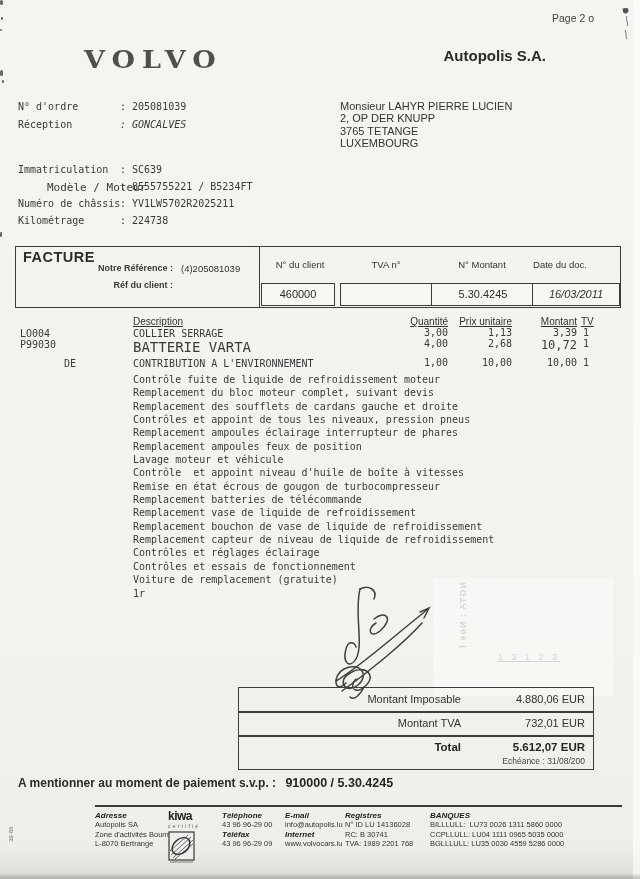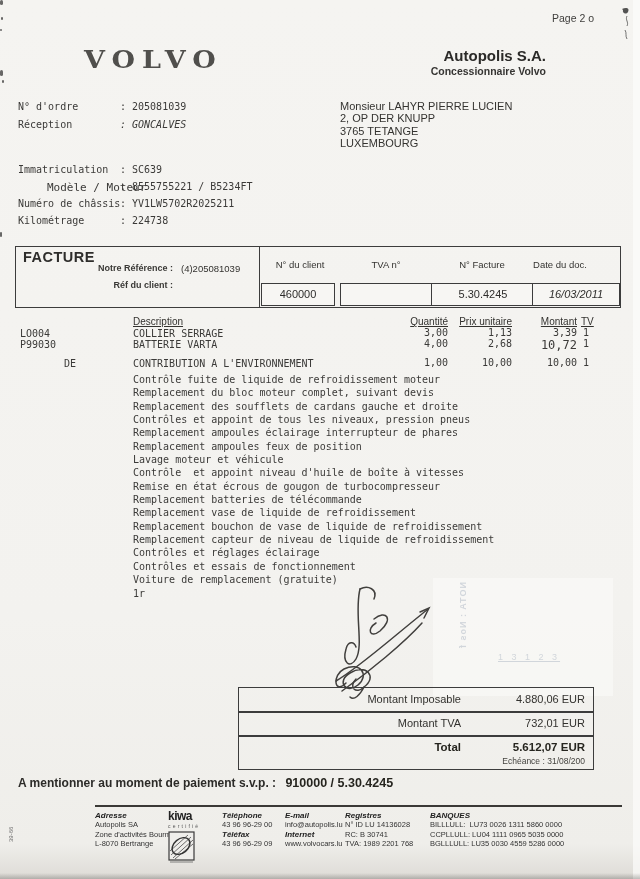--- a/index.html
+++ b/index.html
@@ -37,21 +37,20 @@
     <path d="M4,3 C8,1 12,2 10,6 C8,9 4,7 5,4 Z" fill="#2a2a2a" opacity=".8"></path>
     <path d="M9,10 C7,14 11,16 9,20 M7,24 C9,27 7,30 9,33" stroke="#3a3a3a" stroke-width="1" fill="none" opacity=".7"></path>
   </svg>
 
   <div class="abs sans" style="left:552px;top:12px;font-size:10.5px;color:#3f3e3c;">Page 2 o</div>
 
   <div class="abs" style="left:84px;top:44px;font-family:'DejaVu Serif',serif;font-weight:bold;font-size:27px;letter-spacing:7px;color:#504f4c;transform:scaleY(.92);">VOLVO</div>
 
   <div class="abs r" style="left:340px;top:47px;width:206px;">
     <div class="sans b" style="font-size:15px;color:#2b2a28;">Autopolis S.A.</div>
-    <div class="sans b" style="font-size:10.5px;color:#363533;margin-top:1px;">Concessionnaire Volvo</div>
   </div>
 
   <div class="abs mono" style="left:18px;top:101px;font-size:10px;">
     <span>N° d'ordre</span></div>
   <div class="abs mono" style="left:120px;top:101px;font-size:10px;">: 205081039</div>
   <div class="abs mono" style="left:18px;top:119px;font-size:10px;">Réception</div>
   <div class="abs mono" style="left:120px;top:119px;font-size:10px;font-style:italic;">: GONCALVES</div>
 
   <div class="abs sans" style="left:340px;top:100px;font-size:11px;line-height:12.3px;color:#343330;white-space:pre;">Monsieur LAHYR PIERRE LUCIEN
 2, OP DER KNUPP
@@ -69,21 +68,21 @@
 
   <div class="abs box" style="left:15px;top:246px;width:604px;height:60px;">
     <div class="abs" style="left:243px;top:0;width:0;height:60px;border-left:1.5px solid #3c3c3c;"></div>
     <div class="abs sans b" style="left:7px;top:2px;font-size:14.5px;letter-spacing:.5px;">FACTURE</div>
     <div class="abs sans b r" style="left:45px;top:16px;width:112px;font-size:9px;color:#3a3936;">Notre Référence :</div>
     <div class="abs sans" style="left:165px;top:16px;font-size:9.5px;color:#33322f;">(4)205081039</div>
     <div class="abs sans b r" style="left:45px;top:33px;width:112px;font-size:9px;color:#3a3936;">Réf du client :</div>
 
     <div class="abs sans c" style="left:247px;top:12px;width:74px;font-size:9.5px;color:#343330;">N° du client</div>
     <div class="abs sans c" style="left:326px;top:12px;width:88px;font-size:9.5px;color:#343330;">TVA n°</div>
-    <div class="abs sans c" style="left:417px;top:12px;width:98px;font-size:9.5px;color:#343330;">N° Facture</div>
+    <div class="abs sans c" style="left:417px;top:12px;width:98px;font-size:9.5px;color:#343330;">N° Montant</div>
     <div class="abs sans c" style="left:505px;top:12px;width:78px;font-size:9.5px;color:#343330;">Date du doc.</div>
 
     <div class="abs cell c" style="left:245px;top:36px;width:72px;height:21px;font-size:11px;line-height:21px;">460000</div>
     <div class="abs cell c" style="left:324px;top:36px;width:92px;height:21px;font-size:11px;line-height:21px;"></div>
     <div class="abs cell c" style="left:415px;top:36px;width:102px;height:21px;font-size:11px;line-height:21px;">5.30.4245</div>
     <div class="abs cell c" style="left:516px;top:36px;width:86px;height:21px;font-size:11px;line-height:21px;font-style:italic;">16/03/2011</div>
   </div>
 
   <div class="abs sans u" style="left:133px;top:316px;font-size:10px;color:#33322f;">Description</div>
   <div class="abs sans u r" style="left:380px;top:316px;width:68px;font-size:10px;color:#33322f;">Quantité</div>
@@ -94,21 +93,21 @@
   <div>
     <div class="abs mono" style="left:20px;top:328px;font-size:10px;text-align:right;">LO004</div>
     <div class="abs mono" style="left:133px;top:328px;font-size:10px;">COLLIER SERRAGE</div>
     <div class="abs mono r" style="left:388px;top:327px;width:60px;font-size:10px;">3,00</div>
     <div class="abs mono r" style="left:452px;top:327px;width:60px;font-size:10px;">1,13</div>
     <div class="abs mono r" style="left:512px;top:327px;width:65px;font-size:10px;">3,39</div>
     <div class="abs mono" style="left:583px;top:327px;font-size:10px;">1</div>
   </div>
   <div>
     <div class="abs mono" style="left:20px;top:339px;font-size:10px;">P99030</div>
-    <div class="abs mono" style="left:133px;top:339px;font-size:10px;">BATTERIE VARTA</div>
+    <div class="abs mono" style="left:133px;top:339px;font-size:14px;">BATTERIE VARTA</div>
     <div class="abs mono r" style="left:388px;top:338px;width:60px;font-size:10px;">4,00</div>
     <div class="abs mono r" style="left:452px;top:338px;width:60px;font-size:10px;">2,68</div>
     <div class="abs mono r" style="left:512px;top:338px;width:65px;font-size:12px;">10,72</div>
     <div class="abs mono" style="left:583px;top:338px;font-size:10px;">1</div>
   </div>
   <div>
     <div class="abs mono" style="left:20px;top:358px;font-size:10px;margin-left:44px;">DE</div>
     <div class="abs mono" style="left:133px;top:358px;font-size:10px;">CONTRIBUTION A L'ENVIRONNEMENT</div>
     <div class="abs mono r" style="left:388px;top:357px;width:60px;font-size:10px;">1,00</div>
     <div class="abs mono r" style="left:452px;top:357px;width:60px;font-size:10px;">10,00</div>

